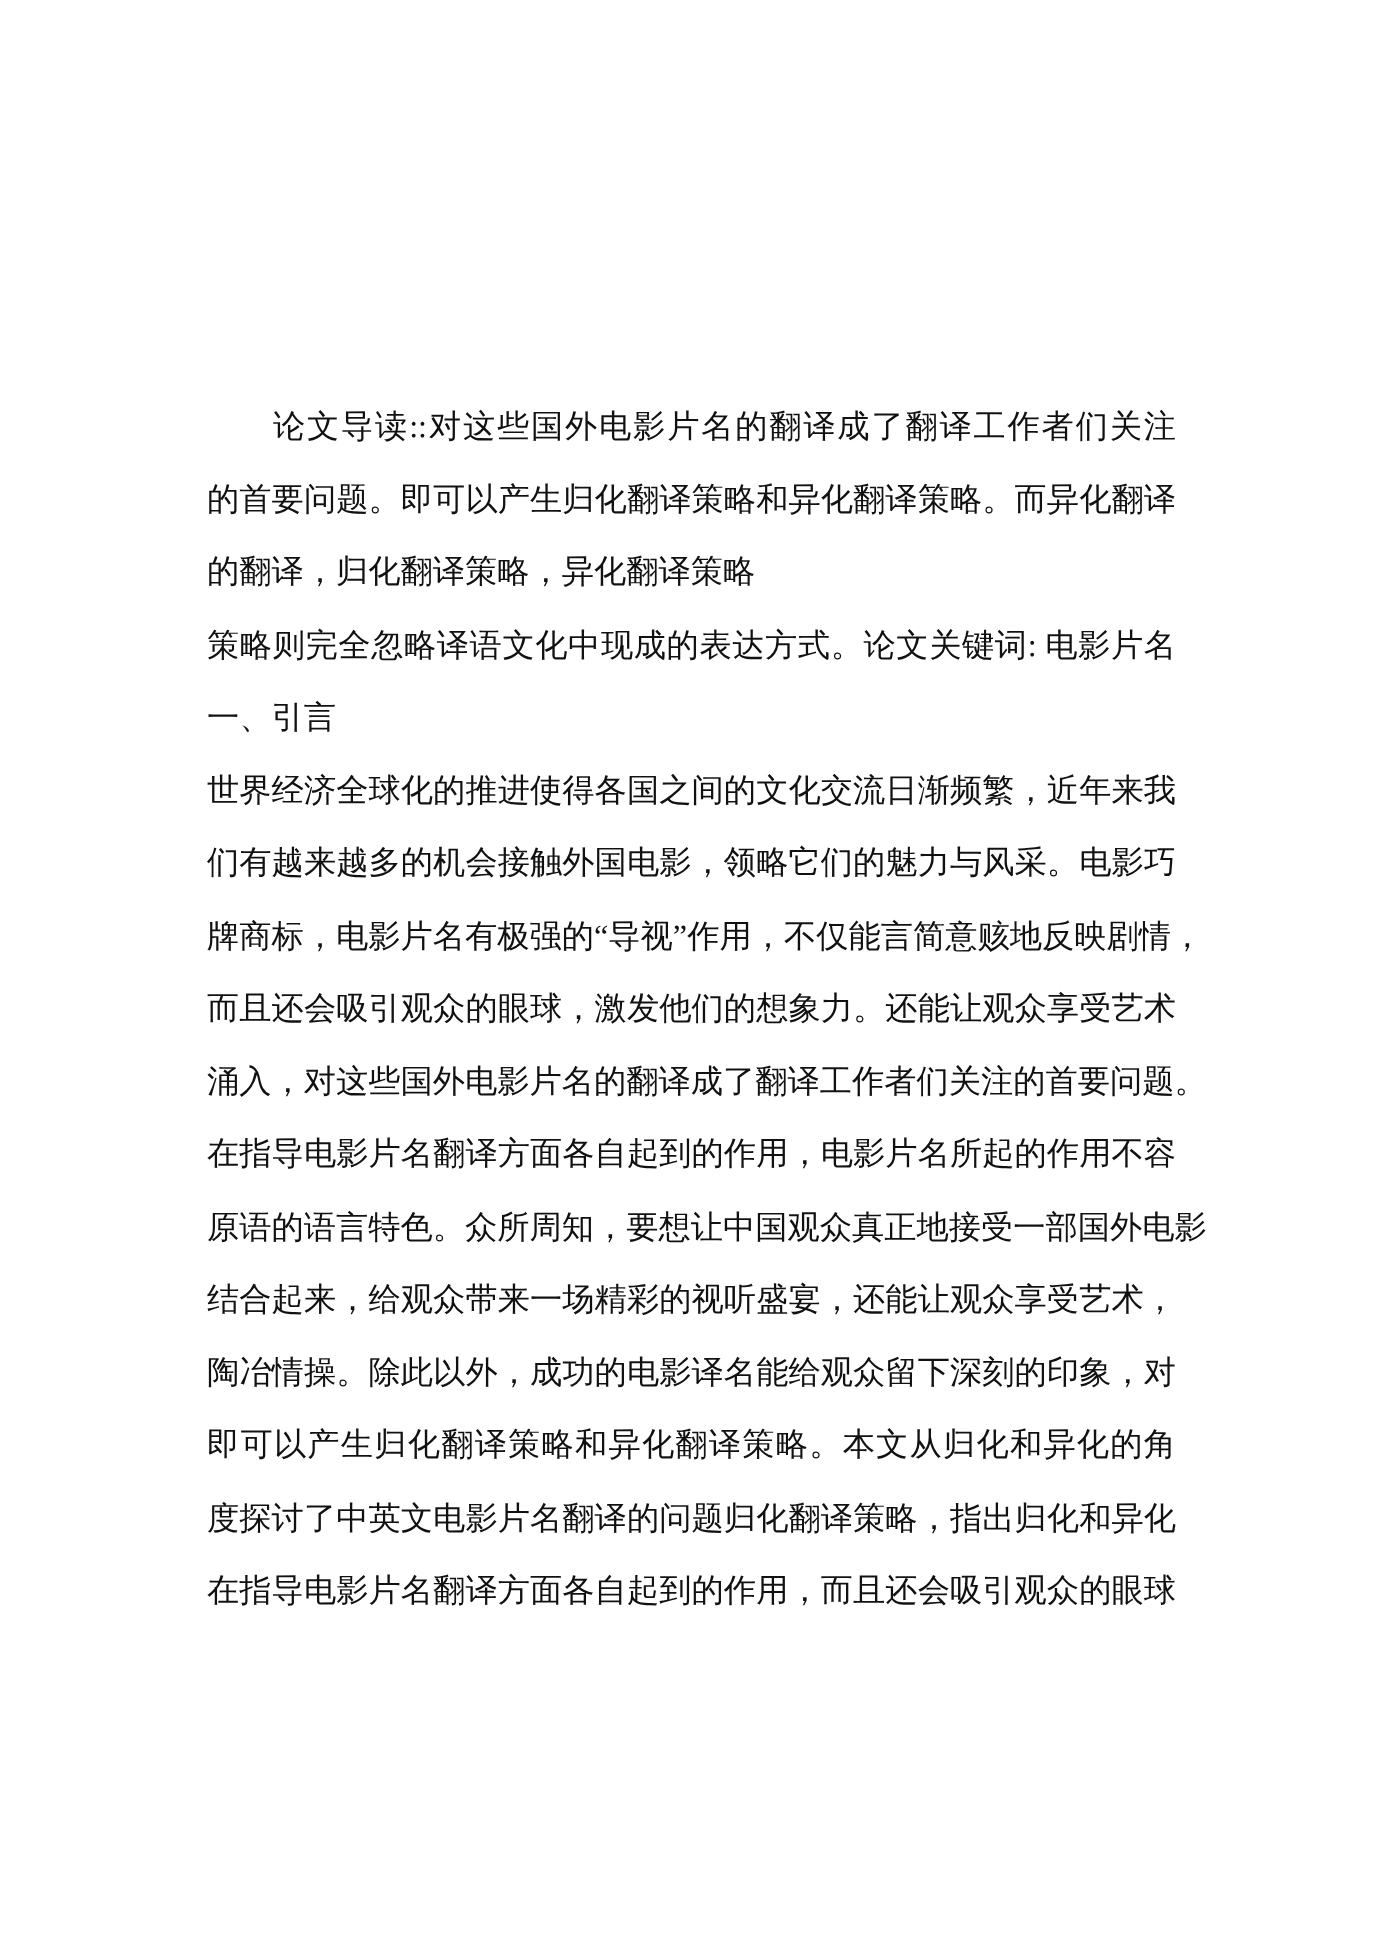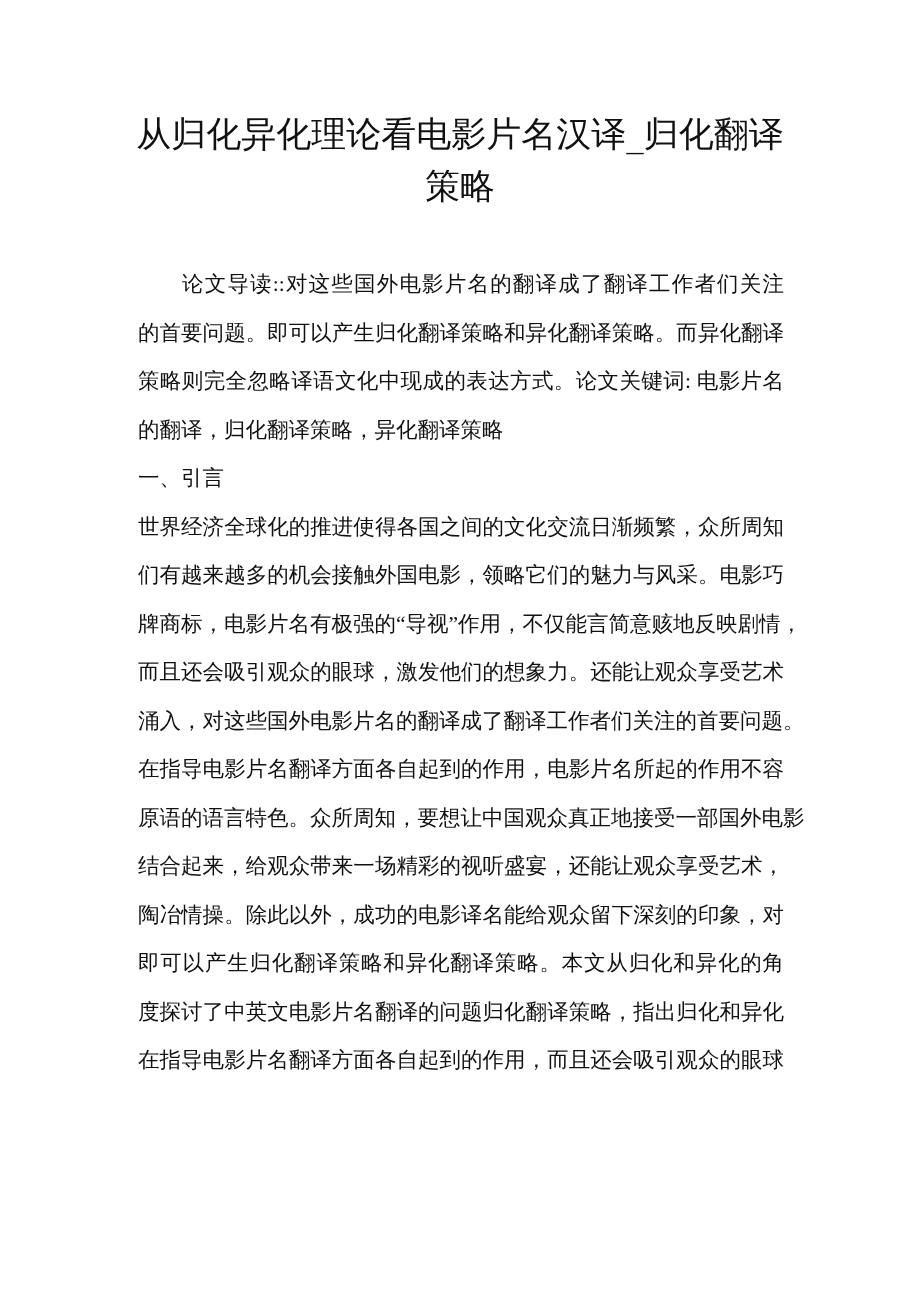--- a/index.html
+++ b/index.html
@@ -61,38 +61,34 @@
   }
   .heading {
     text-align-last: left;
   }
 </style>
 </head>
 <body>
 
 <div class="page">
 
-  <h1 class="title">
-    <span>从归化异化理论看电影片名汉译_归化翻译</span><br>
-    <span>策略</span>
-  </h1>
 
   <div class="body">
 
     <div>
       <span class="line indent">论文导读::对这些国外电影片名的翻译成了翻译工作者们关注</span>
       <span class="line">的首要问题。即可以产生归化翻译策略和异化翻译策略。而异化翻译</span>
+      <span class="line last">的翻译，归化翻译策略，异化翻译策略</span>
       <span class="line">策略则完全忽略译语文化中现成的表达方式。论文关键词: 电影片名</span>
-      <span class="line last">的翻译，归化翻译策略，异化翻译策略</span>
     </div>
 
     <span class="line heading last">一、引言</span>
 
     <div>
-      <span class="line">世界经济全球化的推进使得各国之间的文化交流日渐频繁，众所周知</span>
+      <span class="line">世界经济全球化的推进使得各国之间的文化交流日渐频繁，近年来我</span>
       <span class="line">们有越来越多的机会接触外国电影，领略它们的魅力与风采。电影巧</span>
       <span class="line">牌商标，电影片名有极强的“导视”作用，不仅能言简意赅地反映剧情，</span>
       <span class="line">而且还会吸引观众的眼球，激发他们的想象力。还能让观众享受艺术</span>
       <span class="line">涌入，对这些国外电影片名的翻译成了翻译工作者们关注的首要问题。</span>
       <span class="line">在指导电影片名翻译方面各自起到的作用，电影片名所起的作用不容</span>
       <span class="line">原语的语言特色。众所周知，要想让中国观众真正地接受一部国外电影</span>
       <span class="line">结合起来，给观众带来一场精彩的视听盛宴，还能让观众享受艺术，</span>
       <span class="line">陶冶情操。除此以外，成功的电影译名能给观众留下深刻的印象，对</span>
       <span class="line">即可以产生归化翻译策略和异化翻译策略。本文从归化和异化的角</span>
       <span class="line">度探讨了中英文电影片名翻译的问题归化翻译策略，指出归化和异化</span>

